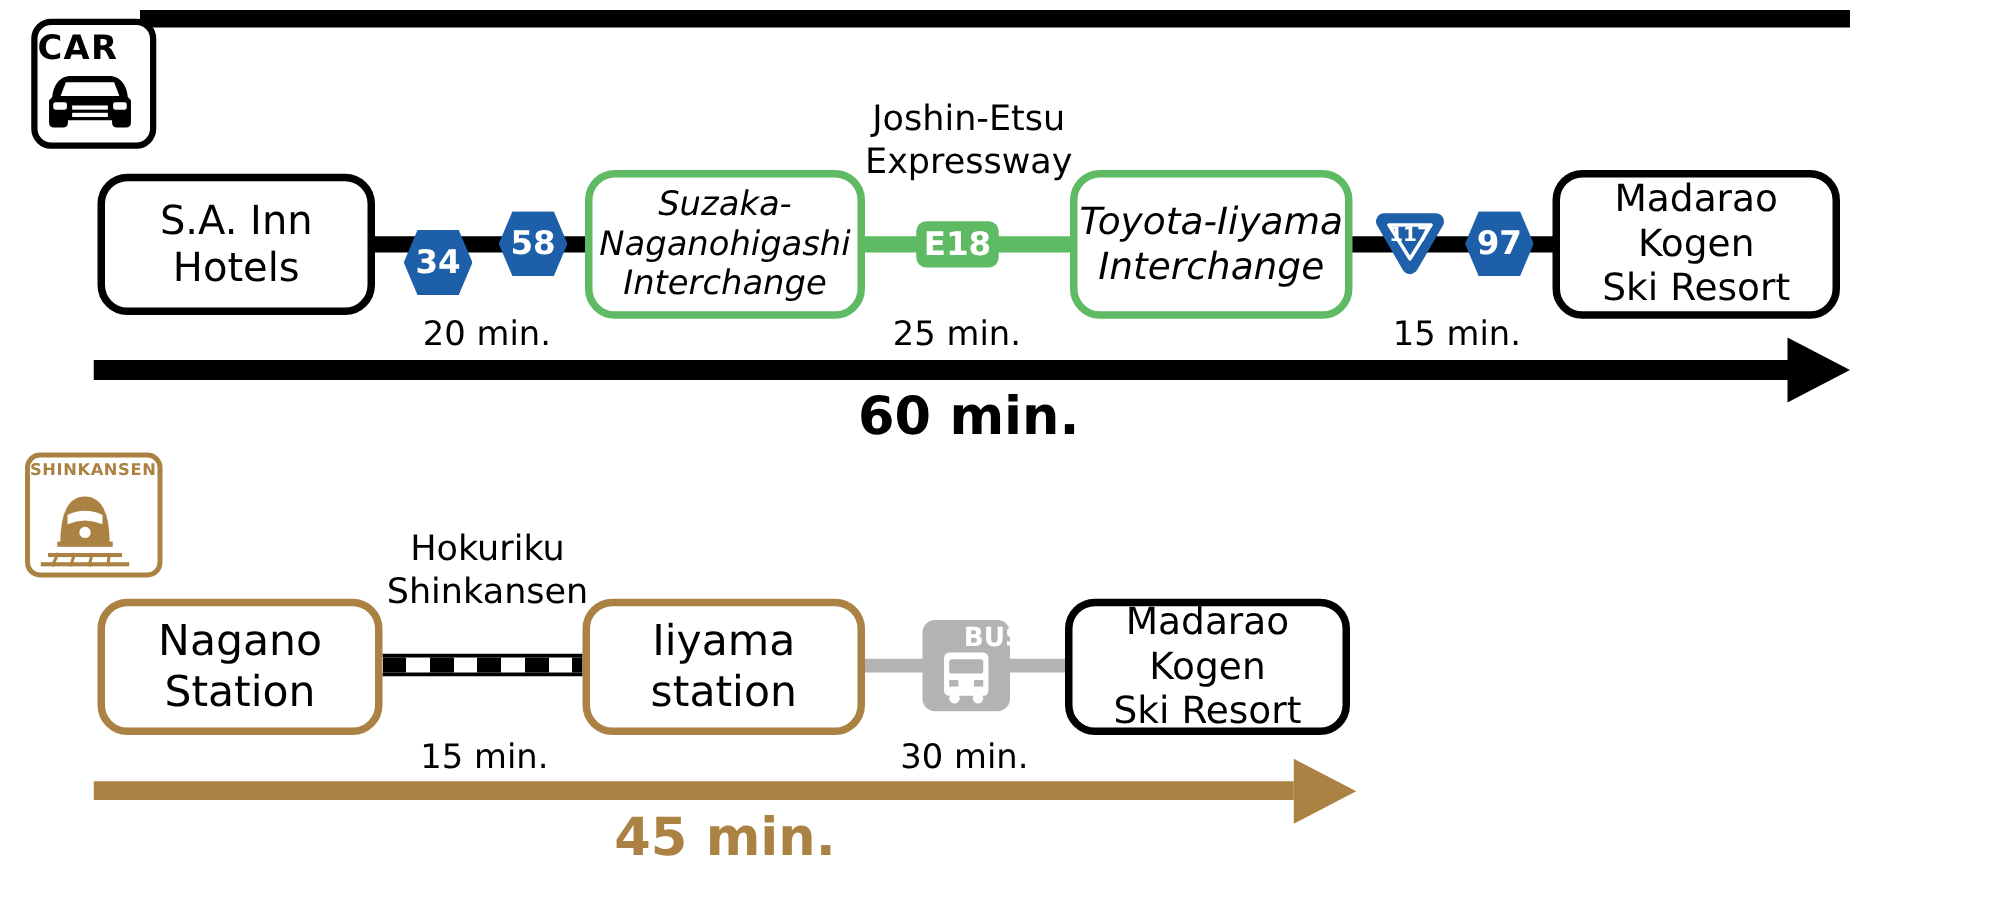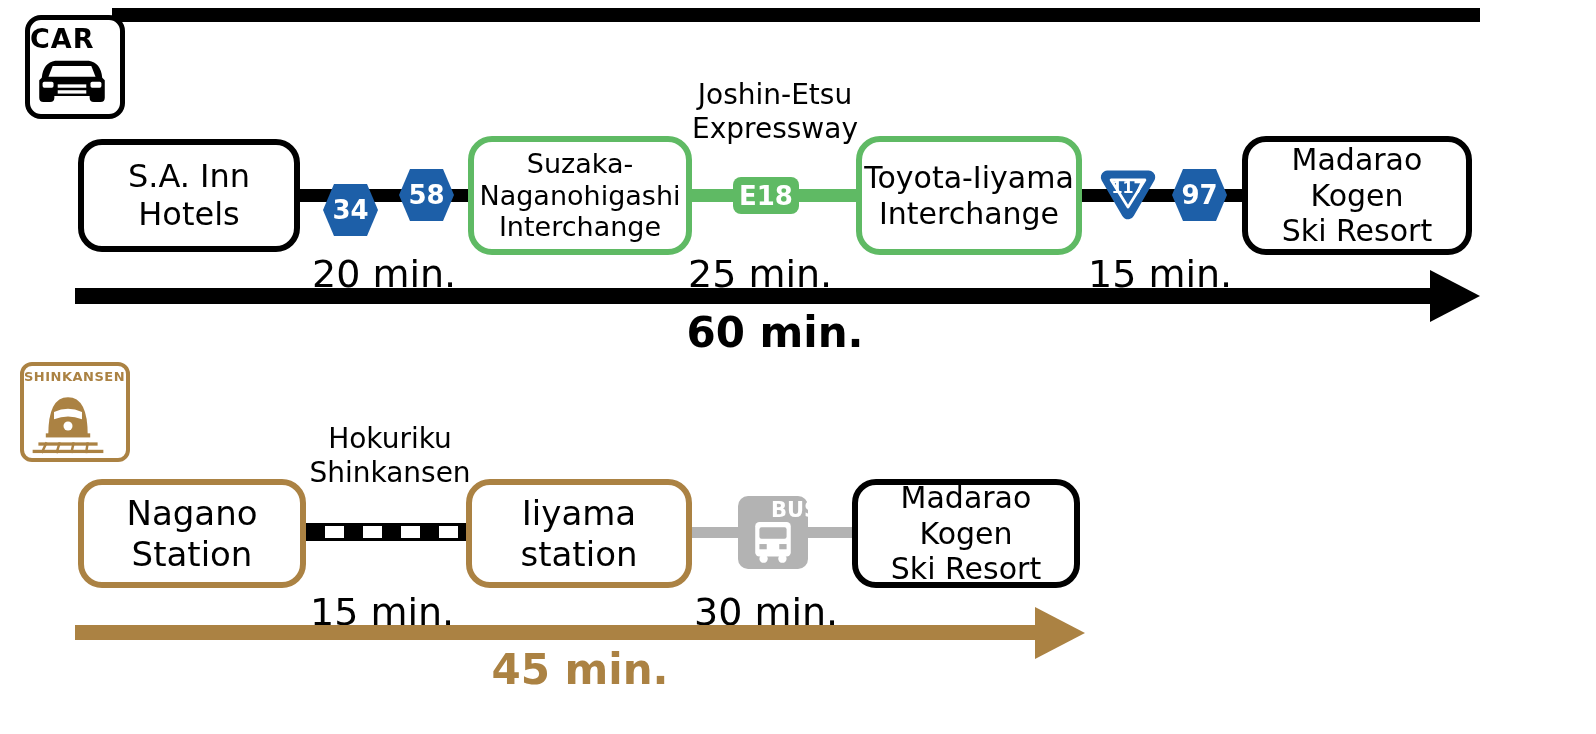--- a/index.html
+++ b/index.html
@@ -9,42 +9,42 @@
     overflow:hidden;
   }
   .pre { white-space:pre-line; }
 
   
   .stop-box {
     position:absolute; background:#fff; border:6px solid #000; border-radius:24px;
     display:flex; align-items:center; justify-content:center; text-align:center;
     line-height:1.18; box-sizing:border-box;
   }
-  .border-green { border-color:#5fba64; }
+  .border-green { border-color:#5fba64;font-style:italic; }
   .border-tan   { border-color:#ab8243; }
 
   
   .line { position:absolute; }
   .line-black { background:#000; }
   .line-green { background:#5fba64; }
   .line-gray  { background:#b3b3b3; }
 
   
   .hex {
     position:absolute; display:flex; align-items:center; justify-content:center;
     background:#1d5fa8; color:#fff; font-weight:bold; font-size:26px;
     clip-path: polygon(20% 0%, 80% 0%, 100% 50%, 80% 100%, 20% 100%, 0% 50%);
   }
 
   .e18-badge {
     position:absolute; background:#5fba64; color:#fff; font-weight:bold;
     font-size:26px; border-radius:8px; display:flex; align-items:center; justify-content:center;
   }
 
-  .duration { position:absolute; font-size:38px; }
+  .duration { position:absolute; font-size:27px; text-align:center; }
   .label    { position:absolute; font-size:28px; text-align:center; line-height:1.2; }
   .total    { position:absolute; font-size:42px; font-weight:bold; text-align:center; }
   .total-tan { color:#ab8243; }
 
   
   .arrow-line { position:absolute; }
   .arrow-head { position:absolute; width:0; height:0; }
 
   
   .mode-box {

